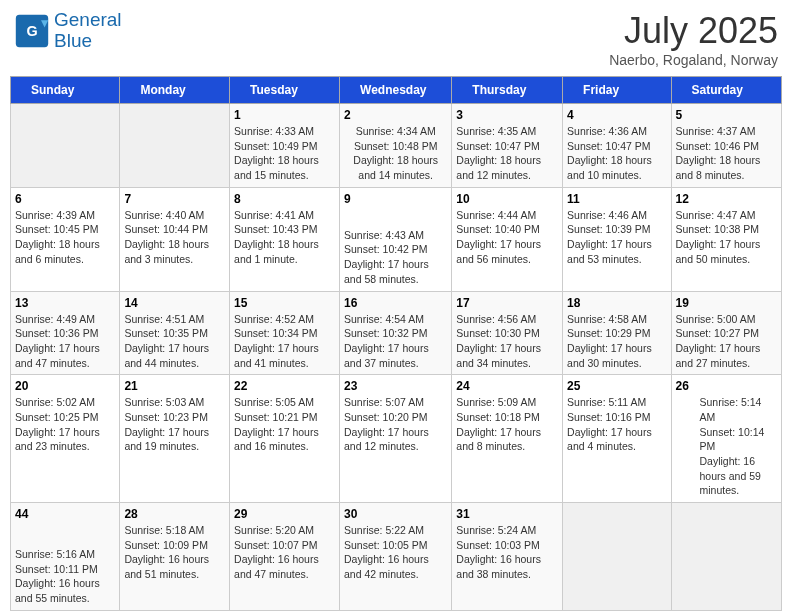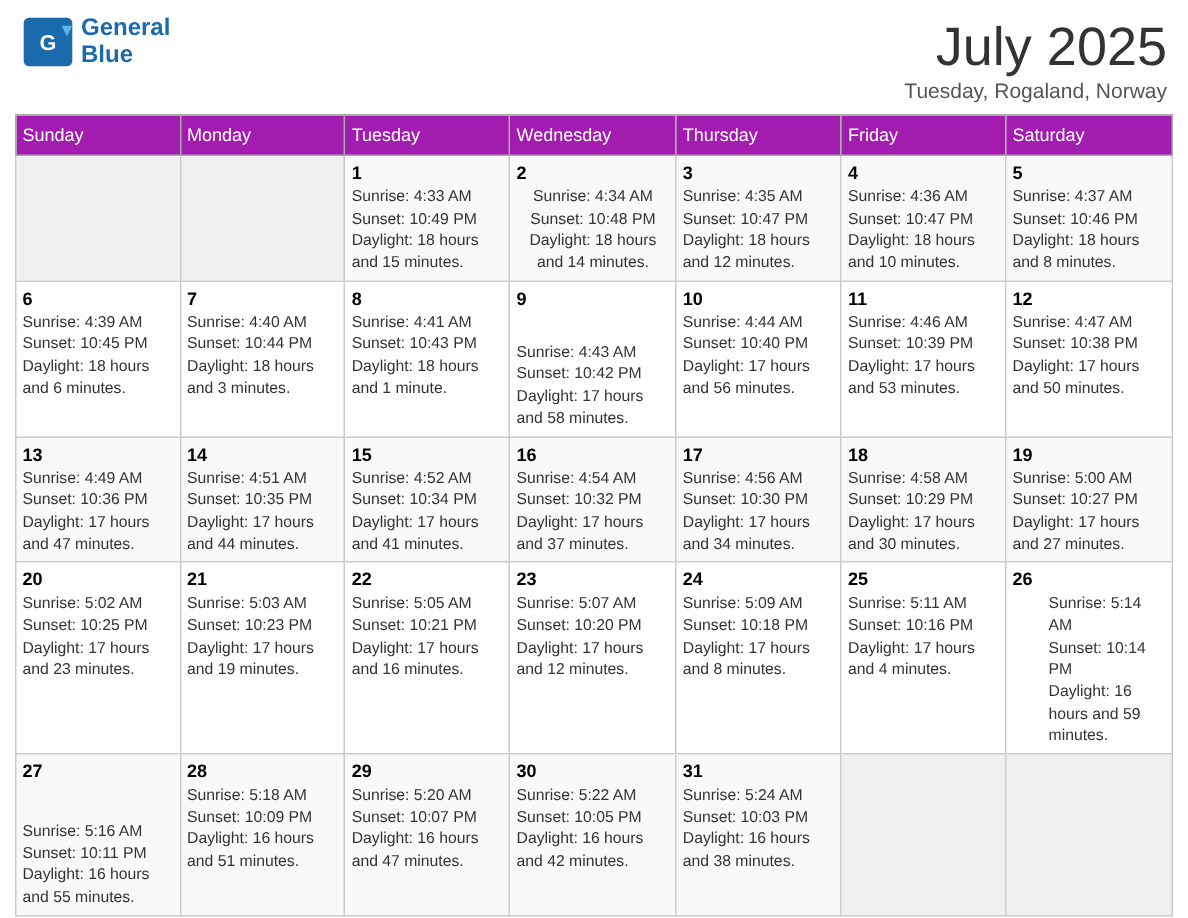--- a/index.html
+++ b/index.html
@@ -15,22 +15,22 @@
       justify-content: space-between;
       align-items: flex-start;
       margin-bottom: 8px;
       padding: 0 4px;
     }
     .logo {
       display: flex;
       align-items: center;
     }
     .logo-text {
-      font-size: 16px;
-      font-weight: bold;
+      font-size: 19px;
+      font-weight: normal;
       color: #333;
       line-height: 1.1;
     }
     .logo-text span {
       color: #1a6aad;
     }
     .logo-icon {
       width: 36px;
       height: 36px;
       margin-right: 4px;
@@ -46,25 +46,25 @@
     .location {
       font-size: 14px;
       color: #555;
     }
     table {
       width: 100%;
       border-collapse: collapse;
       font-size: 11px;
     }
     thead tr th {
-      background-color: #a21caf;
+      background-color: #1d4ed8;
       color: #fff;
-      padding: 6px 4px;
+      padding: 6px 20px;
       text-align: left;
-      font-weight: normal;
+      font-weight: bold;
       font-size: 12px;
       border: 1px solid #aaa;
     }
     tbody tr td {
       border: 1px solid #ccc;
       vertical-align: top;
       padding: 4px;
       height: 78px;
       width: 113px;
     }
@@ -101,21 +101,21 @@
     </svg>
     <div>
       <div class="logo-text">
         <span>General</span><br>
         <span style="color:#1a6aad;">Blue</span>
       </div>
     </div>
   </div>
   <div class="title-block">
     <div class="month-title">July 2025</div>
-    <div class="location">Tuesday, Rogaland, Norway</div>
+    <div class="location">Naerbo, Rogaland, Norway</div>
   </div>
 </div>
 
 <table>
   <thead>
     <tr>
     <th>Sunday</th>
         <th>Monday</th>
         <th>Tuesday</th>
         <th>Wednesday</th>
@@ -286,21 +286,21 @@
         </td>
         <td>
           <span class="day-num">26</span>
           <div class="day-info" style="white-space: pre-line; margin-left: 24px;">Sunrise: 5:14 AM
 Sunset: 10:14 PM
 Daylight: 16 hours and 59 minutes.</div>
         </td>
       </tr>
       <tr>
         <td>
-          <span class="day-num">27</span>
+          <span class="day-num">44</span>
           <div class="day-info" style="white-space: pre-line; margin-top: 26px;">Sunrise: 5:16 AM
 Sunset: 10:11 PM
 Daylight: 16 hours and 55 minutes.</div>
         </td>
         <td>
           <span class="day-num">28</span>
           <div class="day-info" style="white-space: pre-line;">Sunrise: 5:18 AM
 Sunset: 10:09 PM
 Daylight: 16 hours and 51 minutes.</div>
         </td>

